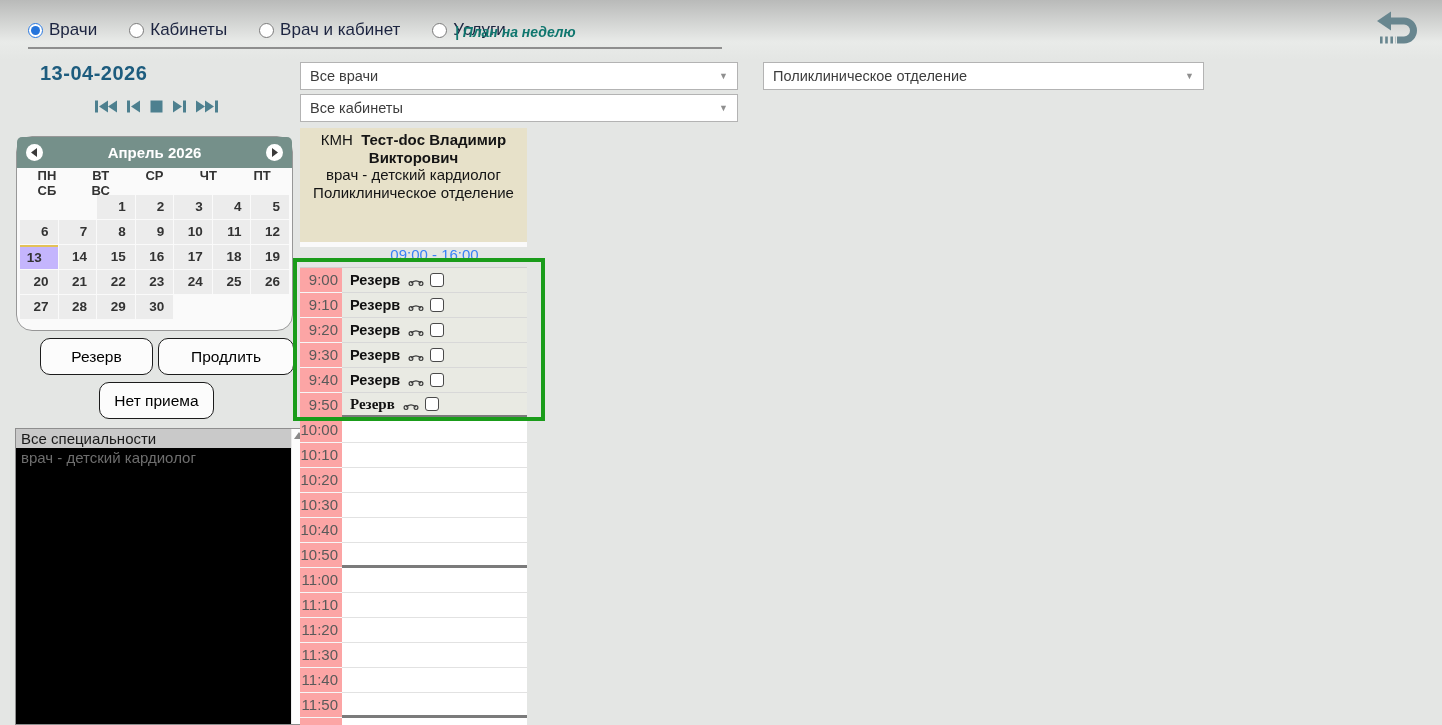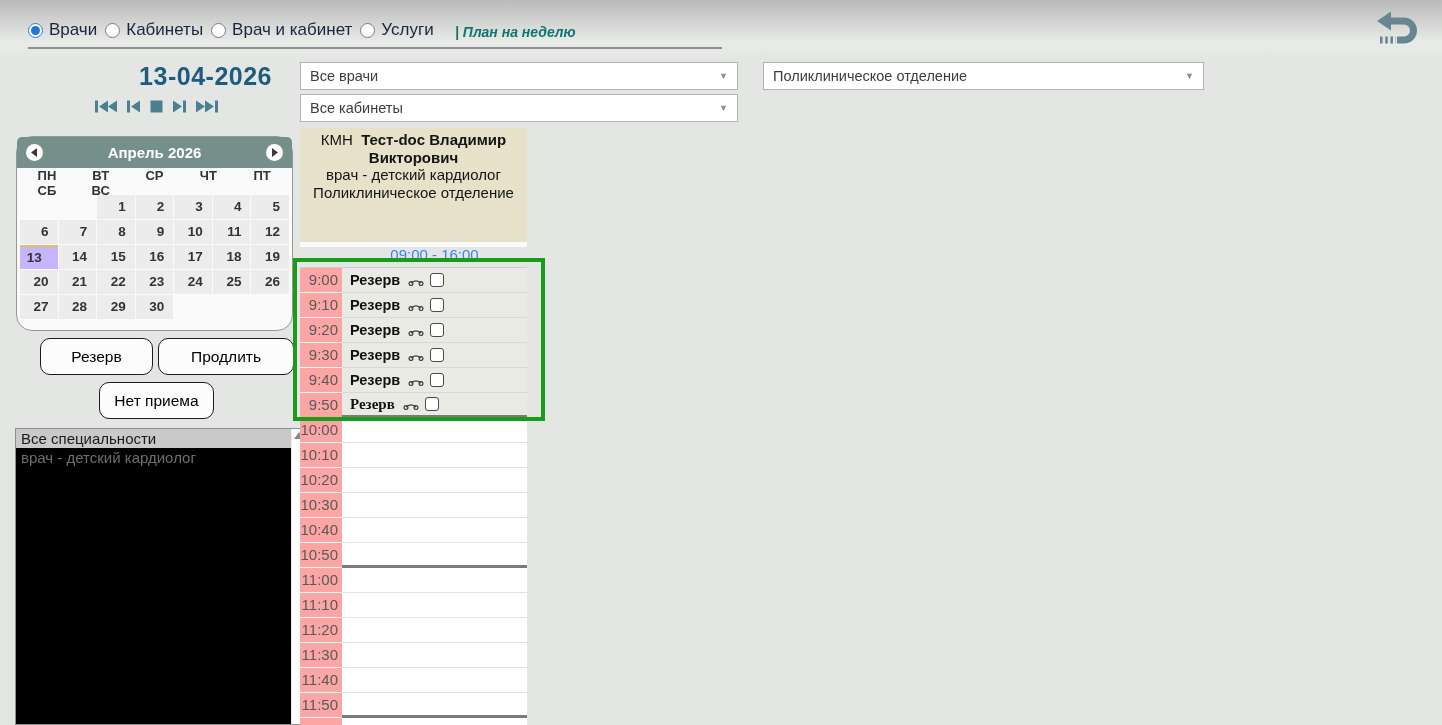--- a/index.html
+++ b/index.html
@@ -5,30 +5,30 @@
   * { margin: 0; padding: 0; box-sizing: border-box; }
   html, body { width: 1442px; height: 725px; overflow: hidden; }
   body {
     font-family: "Liberation Sans", sans-serif;
     background: linear-gradient(180deg, #b9bab9 0px, #e9ebe9 42px, #e4e6e4 60px, #e4e6e4 100%);
     position: relative;
     color: #222;
   }
 
   
-  .mode-group { position: absolute; left: 28px; top: 20px; display: flex; align-items: center; gap: 8px; }
+  .mode-group { position: absolute; left: 28px; top: 20px; display: flex; align-items: center; gap: 32px; }
   .mode { display: flex; align-items: center; gap: 6px; font-size: 17px; color: #1c2440; cursor: pointer; }
   .mode input { width: 15px; height: 15px; accent-color: #2574db; }
   .weekplan { position: absolute; left: 455px; top: 24px; font-size: 14px; font-weight: bold; color: #0f766e; cursor: pointer; font-style: italic; }
   .top-sep { position: absolute; left: 28px; top: 47px; width: 694px; border-top: 2px solid #8f8f8f; }
   .return-btn { position: absolute; right: 22px; top: 8px; width: 46px; height: 44px; cursor: pointer; }
 
   
-  .date-title { position: absolute; left: 40px; top: 62px; width: 232px; text-align: right;
-                font-size: 25px; font-weight: bold; color: #1d5c7e; letter-spacing: 0.5px; }
+  .date-title { position: absolute; left: 40px; top: 62px; width: 232px; text-align: left;
+                font-size: 20px; font-weight: bold; color: #1d5c7e; letter-spacing: 0.5px; }
   .nav-icons { position: absolute; left: 40px; top: 100px; width: 232px; display: flex; justify-content: center; gap: 10px; align-items: center; }
   .nav-icons svg { cursor: pointer; display: block; }
 
   .calendar { position: absolute; left: 16px; top: 136px; width: 277px; height: 195px;
               background: #fafafa; border: 1px solid #979797; border-radius: 16px; }
   .cal-header { position: relative; height: 31px; background: #75908a; border-radius: 5px 5px 0 0;
                 color: #fff; font-weight: bold; font-size: 15px; text-align: center; line-height: 31px; }
   .cal-arrow { position: absolute; top: 7px; width: 17px; height: 17px; background: #fff; border-radius: 50%;
                display: flex; align-items: center; justify-content: center; cursor: pointer; }
   .cal-arrow.prev { left: 9px; }

